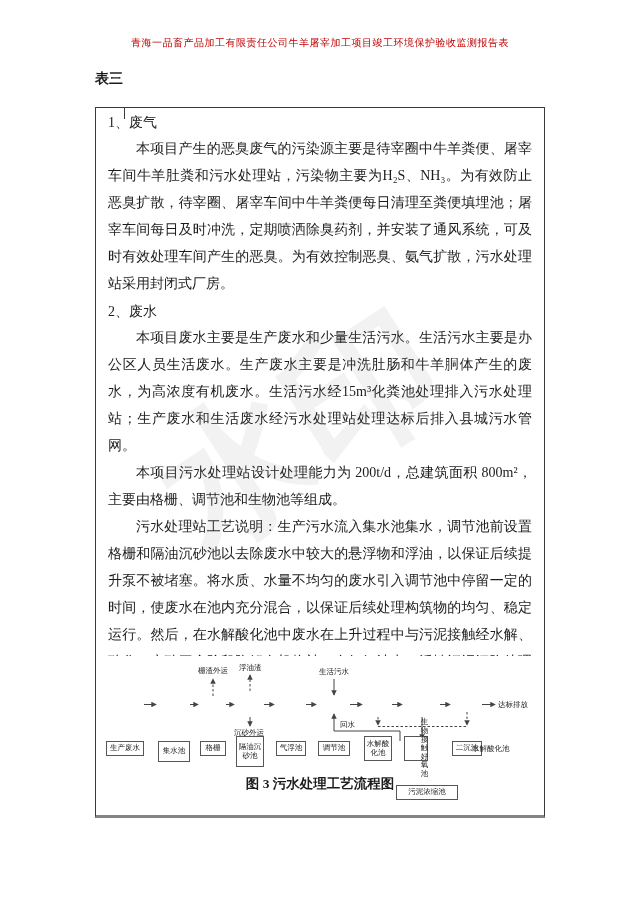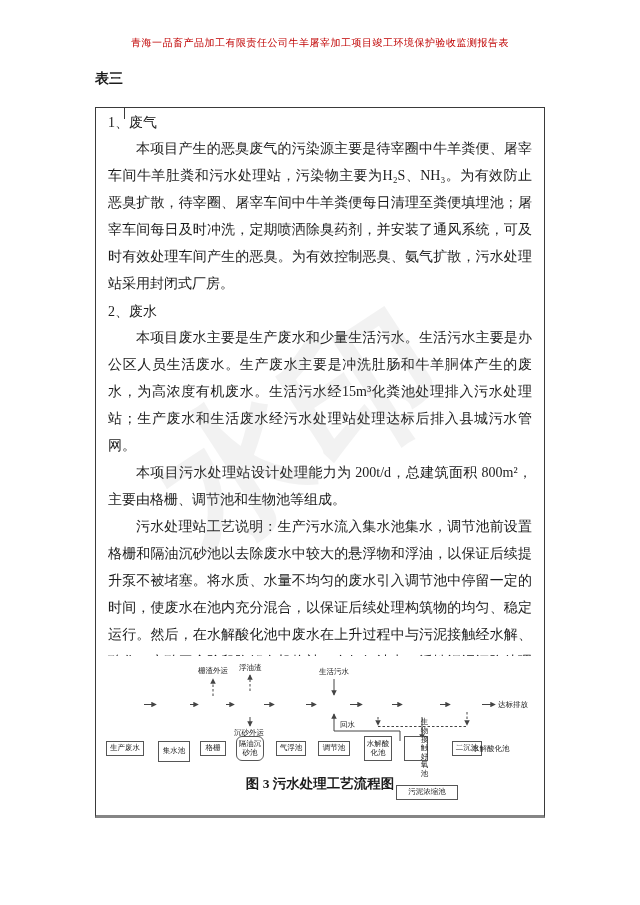--- a/index.html
+++ b/index.html
@@ -111,21 +111,21 @@
 
         <path d="M302,82 L302,72 L236,72 L236,55" marker-end="url(#arr)"></path>
 
         <line x1="360" y1="89.5" x2="370" y2="89.5" marker-end="url(#arr)"></line>
       </g>
     </svg>
 
     <div class="fbox" style="left:8px;top:38px;width:38px;height:15px;">生产废水</div>
     <div class="fbox" style="left:60px;top:38px;width:32px;height:21px;">集水池</div>
     <div class="fbox" style="left:102px;top:38px;width:26px;height:15px;">格栅</div>
-    <div class="fbox" style="left:138px;top:33px;width:28px;height:25px;border-radius:6px;">隔油沉砂池</div>
+    <div class="fbox" style="left:138px;top:33px;width:28px;height:31px;">隔油沉砂池</div>
     <div class="fbox" style="left:178px;top:38px;width:30px;height:15px;">气浮池</div>
     <div class="fbox" style="left:220px;top:38px;width:32px;height:15px;">调节池</div>
     <div class="fbox" style="left:266px;top:33px;width:28px;height:25px;">水解酸化池</div>
     <div class="fbox" style="left:306px;top:33px;width:24px;height:25px;padding-left:18px;">生物接触好氧池</div>
     <div class="fbox" style="left:354px;top:38px;width:30px;height:15px;">二沉池</div>
     <div class="fbox" style="left:298px;top:82px;width:62px;height:15px;">污泥浓缩池</div>
 
     <div class="flabel" style="left:100px;top:8px;">栅渣外运</div>
     <div class="flabel" style="left:141px;top:5px;">浮油渣</div>
     <div class="flabel" style="left:136px;top:70px;">沉砂外运</div>

